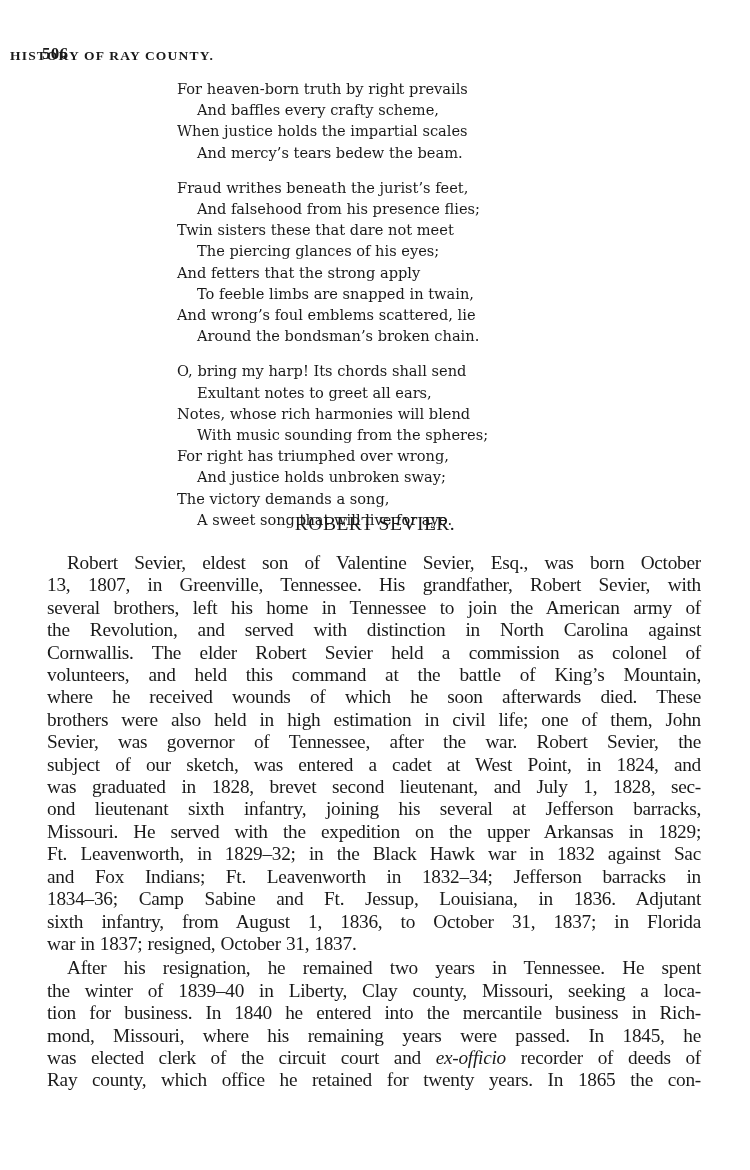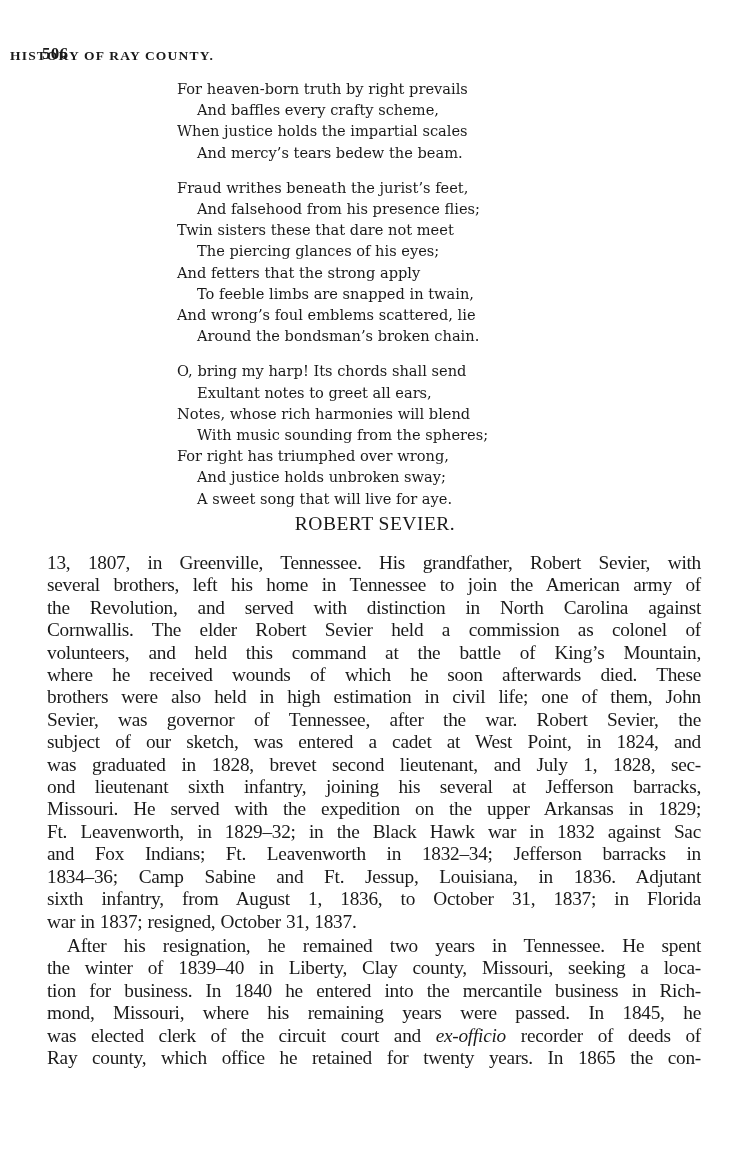--- a/index.html
+++ b/index.html
@@ -119,28 +119,30 @@
       <div class="line">And wrong’s foul emblems scattered, lie</div>
       <div class="line indent">Around the bondsman’s broken chain.</div>
     </div>
     <div class="stanza">
       <div class="line">O, bring my harp!  Its chords shall send</div>
       <div class="line indent">Exultant notes to greet all ears,</div>
       <div class="line">Notes, whose rich harmonies will blend</div>
       <div class="line indent">With music sounding from the spheres;</div>
       <div class="line">For right has triumphed over wrong,</div>
       <div class="line indent">And justice holds unbroken sway;</div>
+      <div class="line">The victory demands a song,</div>
       <div class="line indent">A sweet song that will live for aye.</div>
     </div>
   </div>
 
   <div class="section-title">ROBERT SEVIER.</div>
 
   <div class="body-text">
     <div class="para">
+      <span class="bl first">Robert Sevier, eldest son of Valentine Sevier, Esq., was born October</span>
       <span class="bl">13, 1807, in Greenville, Tennessee.  His grandfather, Robert Sevier, with</span>
       <span class="bl">several brothers, left his home in Tennessee to join the American army of</span>
       <span class="bl">the Revolution, and served with distinction in North Carolina against</span>
       <span class="bl">Cornwallis.  The elder Robert Sevier held a commission as colonel of</span>
       <span class="bl">volunteers, and held this command at the battle of King’s Mountain,</span>
       <span class="bl">where he received wounds of which he soon afterwards died.  These</span>
       <span class="bl">brothers were also held in high estimation in civil life; one of them, John</span>
       <span class="bl">Sevier, was governor of Tennessee, after the war.  Robert Sevier, the</span>
       <span class="bl">subject of our sketch, was entered a cadet at West Point, in 1824, and</span>
       <span class="bl">was graduated in 1828, brevet second lieutenant, and July 1, 1828, sec-</span>

